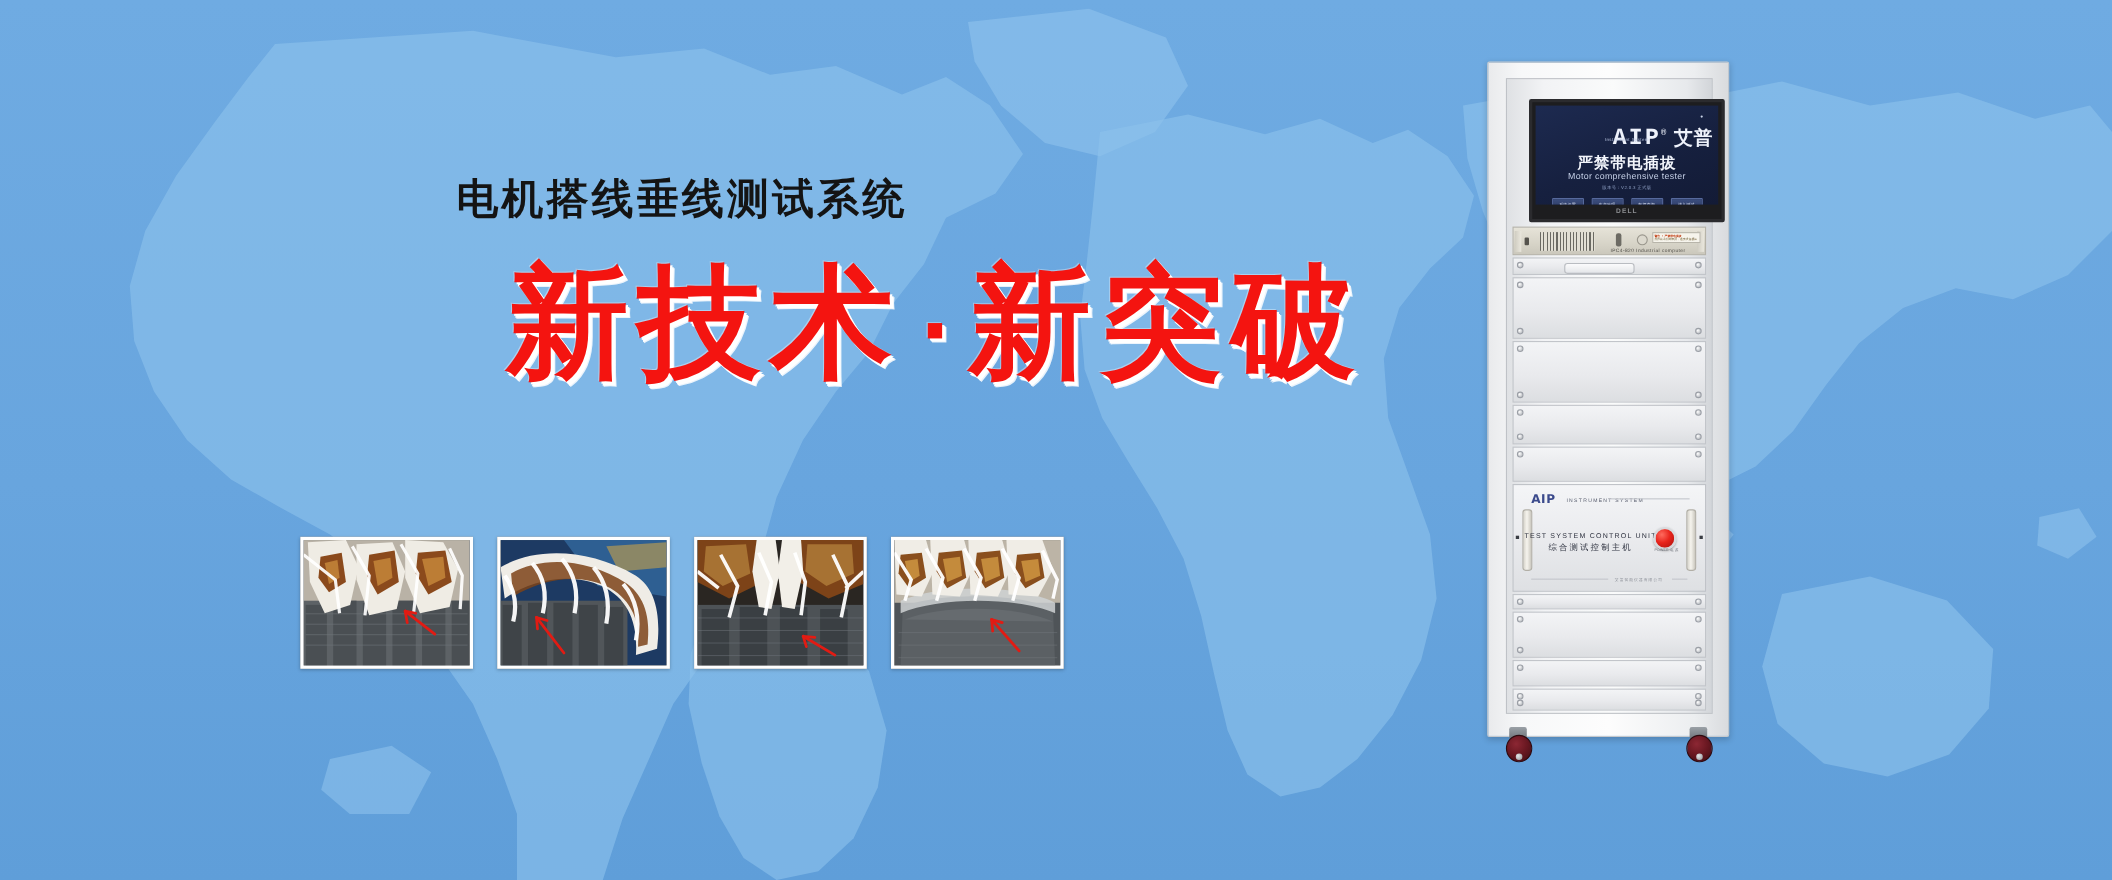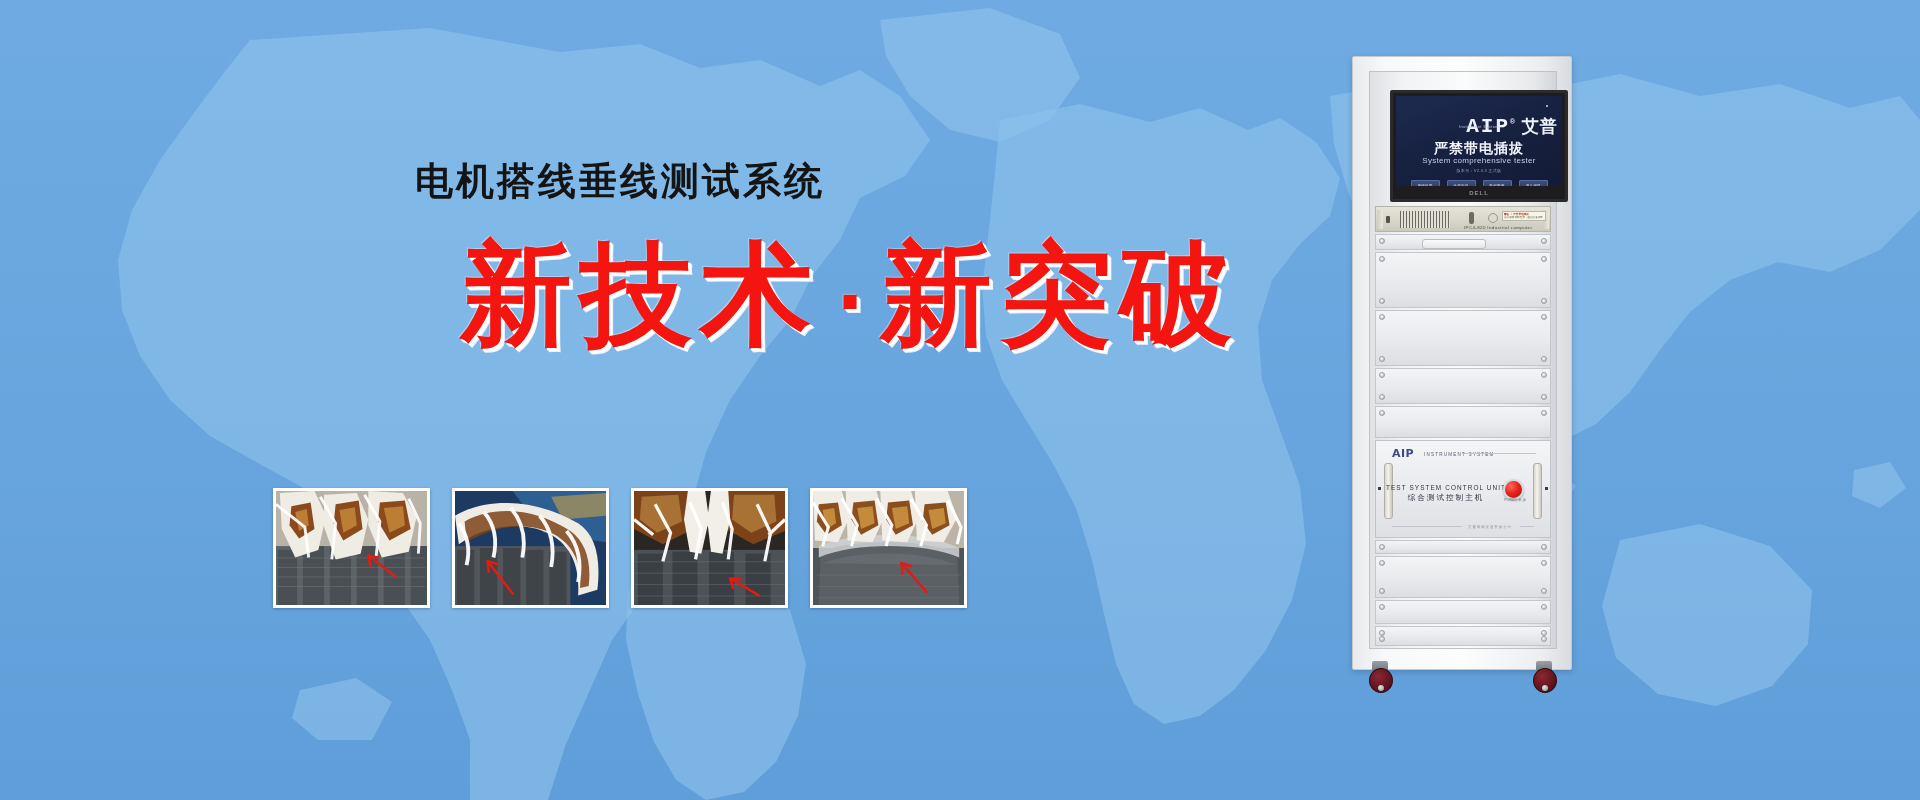--- a/index.html
+++ b/index.html
@@ -486,21 +486,21 @@
   <div class="cabinet">
     <div class="cab-outer">
       <div class="cab-inner">
 
         <div class="monitor">
           <div class="screen">
             <div class="mon-dot"></div>
             <div class="scr-logo"><span>AIP</span><span class="sup">®</span><span class="cn">艾普</span></div>
             <div class="scr-sub">Instrument System</div>
             <div class="scr-t1">严禁带电插拔</div>
-            <div class="scr-t2">System comprehensive tester</div>
+            <div class="scr-t2">Motor comprehensive tester</div>
             <div class="scr-t3">版本号：V2.0.3 正式版</div>
             <div class="scr-btns">
               <div class="scr-btn">系统设置</div>
               <div class="scr-btn">生产管理</div>
               <div class="scr-btn">数据查询</div>
               <div class="scr-btn">进入测试</div>
             </div>
           </div>
           <div class="mon-brand">DELL</div>
         </div>

